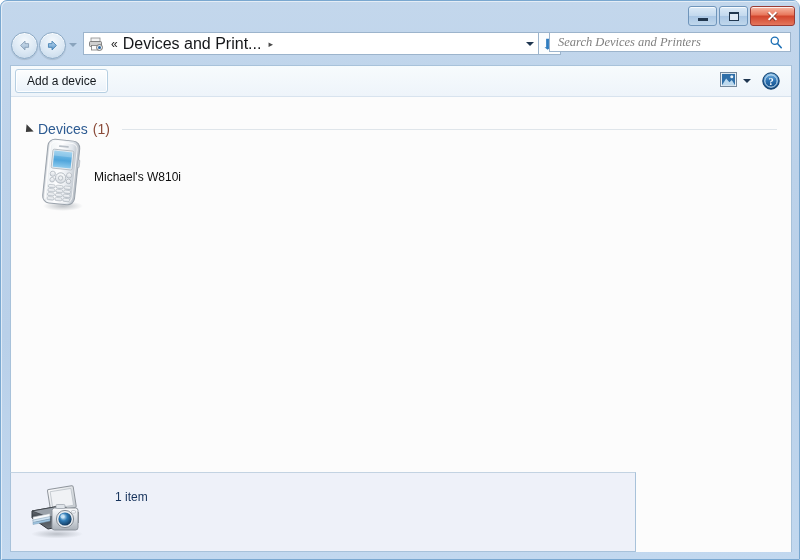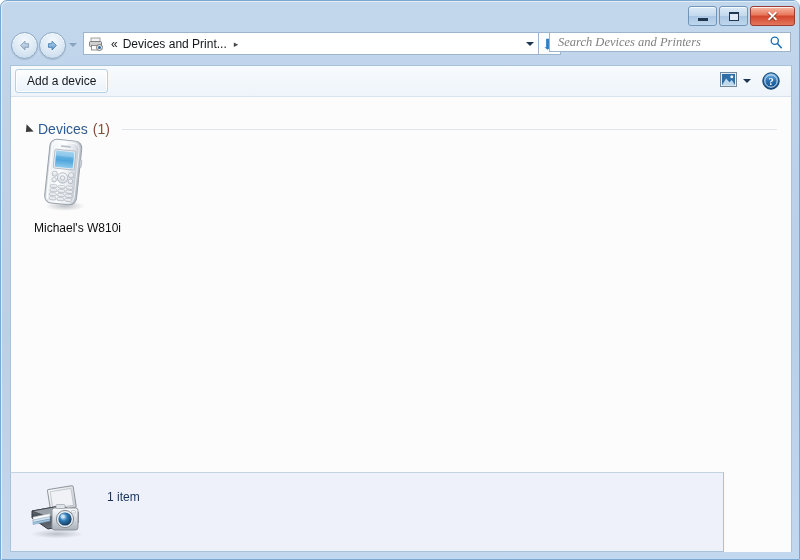--- a/index.html
+++ b/index.html
@@ -80,21 +80,21 @@
     box-sizing:border-box;
     background:#fff;border:1px solid #9cb4cc;
     display:flex;align-items:center;
   }
   .addressbar.abs-pos{position:absolute;top:5px;left:82px;}
   .crumb-icon{margin:0 3px 0 4px;display:flex;align-items:center;}
   .crumb-overflow{
     color:#1c1c1c;font-size:12px;padding:0 4px;letter-spacing:-1px;
   }
   .crumb{
-    font-size:12px;color:#15171a;padding:0 2px;white-space:nowrap;
+    font-size:16px;color:#15171a;padding:0 2px;white-space:nowrap;
   }
   .crumb-sep{
     color:#4a4a4a;font-size:9px;padding:0 5px;
   }
   .addr-drop{
     margin-left:auto;width:17px;display:flex;align-items:center;justify-content:center;
   }
   .caret{
     width:0;height:0;border-left:4px solid transparent;border-right:4px solid transparent;
     border-top:4px solid #1f3650;
@@ -163,35 +163,35 @@
   .gtitle{font-size:14px;color:#2d5b92;white-space:nowrap;}
   .gcount{font-size:14px;color:#8a4a38;margin-left:5px;}
   .gline{flex:1;height:1px;background:#dfe5ea;margin-left:12px;margin-right:14px;}
 
   
   .items{
     position:absolute;left:0;top:61px;width:100%;bottom:0;
   }
   .tile{
     position:absolute;left:20px;top:7px;width:112px;
-    display:flex;flex-direction:column;
+    display:flex;flex-direction:row;align-items:center;
   }
   .tile .ico{width:64px;height:80px;display:flex;align-items:flex-end;justify-content:center;}
   .tile .lbl{
     font-size:12px;color:#0d0d0d;margin-top:6px;white-space:nowrap;
     padding:1px 3px;
   }
 
   
   .statusbar{
-    position:absolute;left:9px;top:471px;width:714px;height:80px;
+    position:absolute;left:9px;top:471px;width:626px;height:80px;
     box-sizing:border-box;
     background:#eef1f9;
     border:1px solid #a8c2da;border-top:1px solid #c3d3e2;
-    display:flex;align-items:center;
+    display:flex;align-items:center;gap:8px;
   }
   .status-ico{width:64px;height:64px;margin-left:14px;display:flex;align-items:center;justify-content:center;}
   .status-text{font-size:12px;color:#17335c;margin-left:18px;align-self:flex-start;margin-top:17px;}
 </style>
 </head>
 <body>
 
 <div class="window">
 
   <div class="titlebar">

